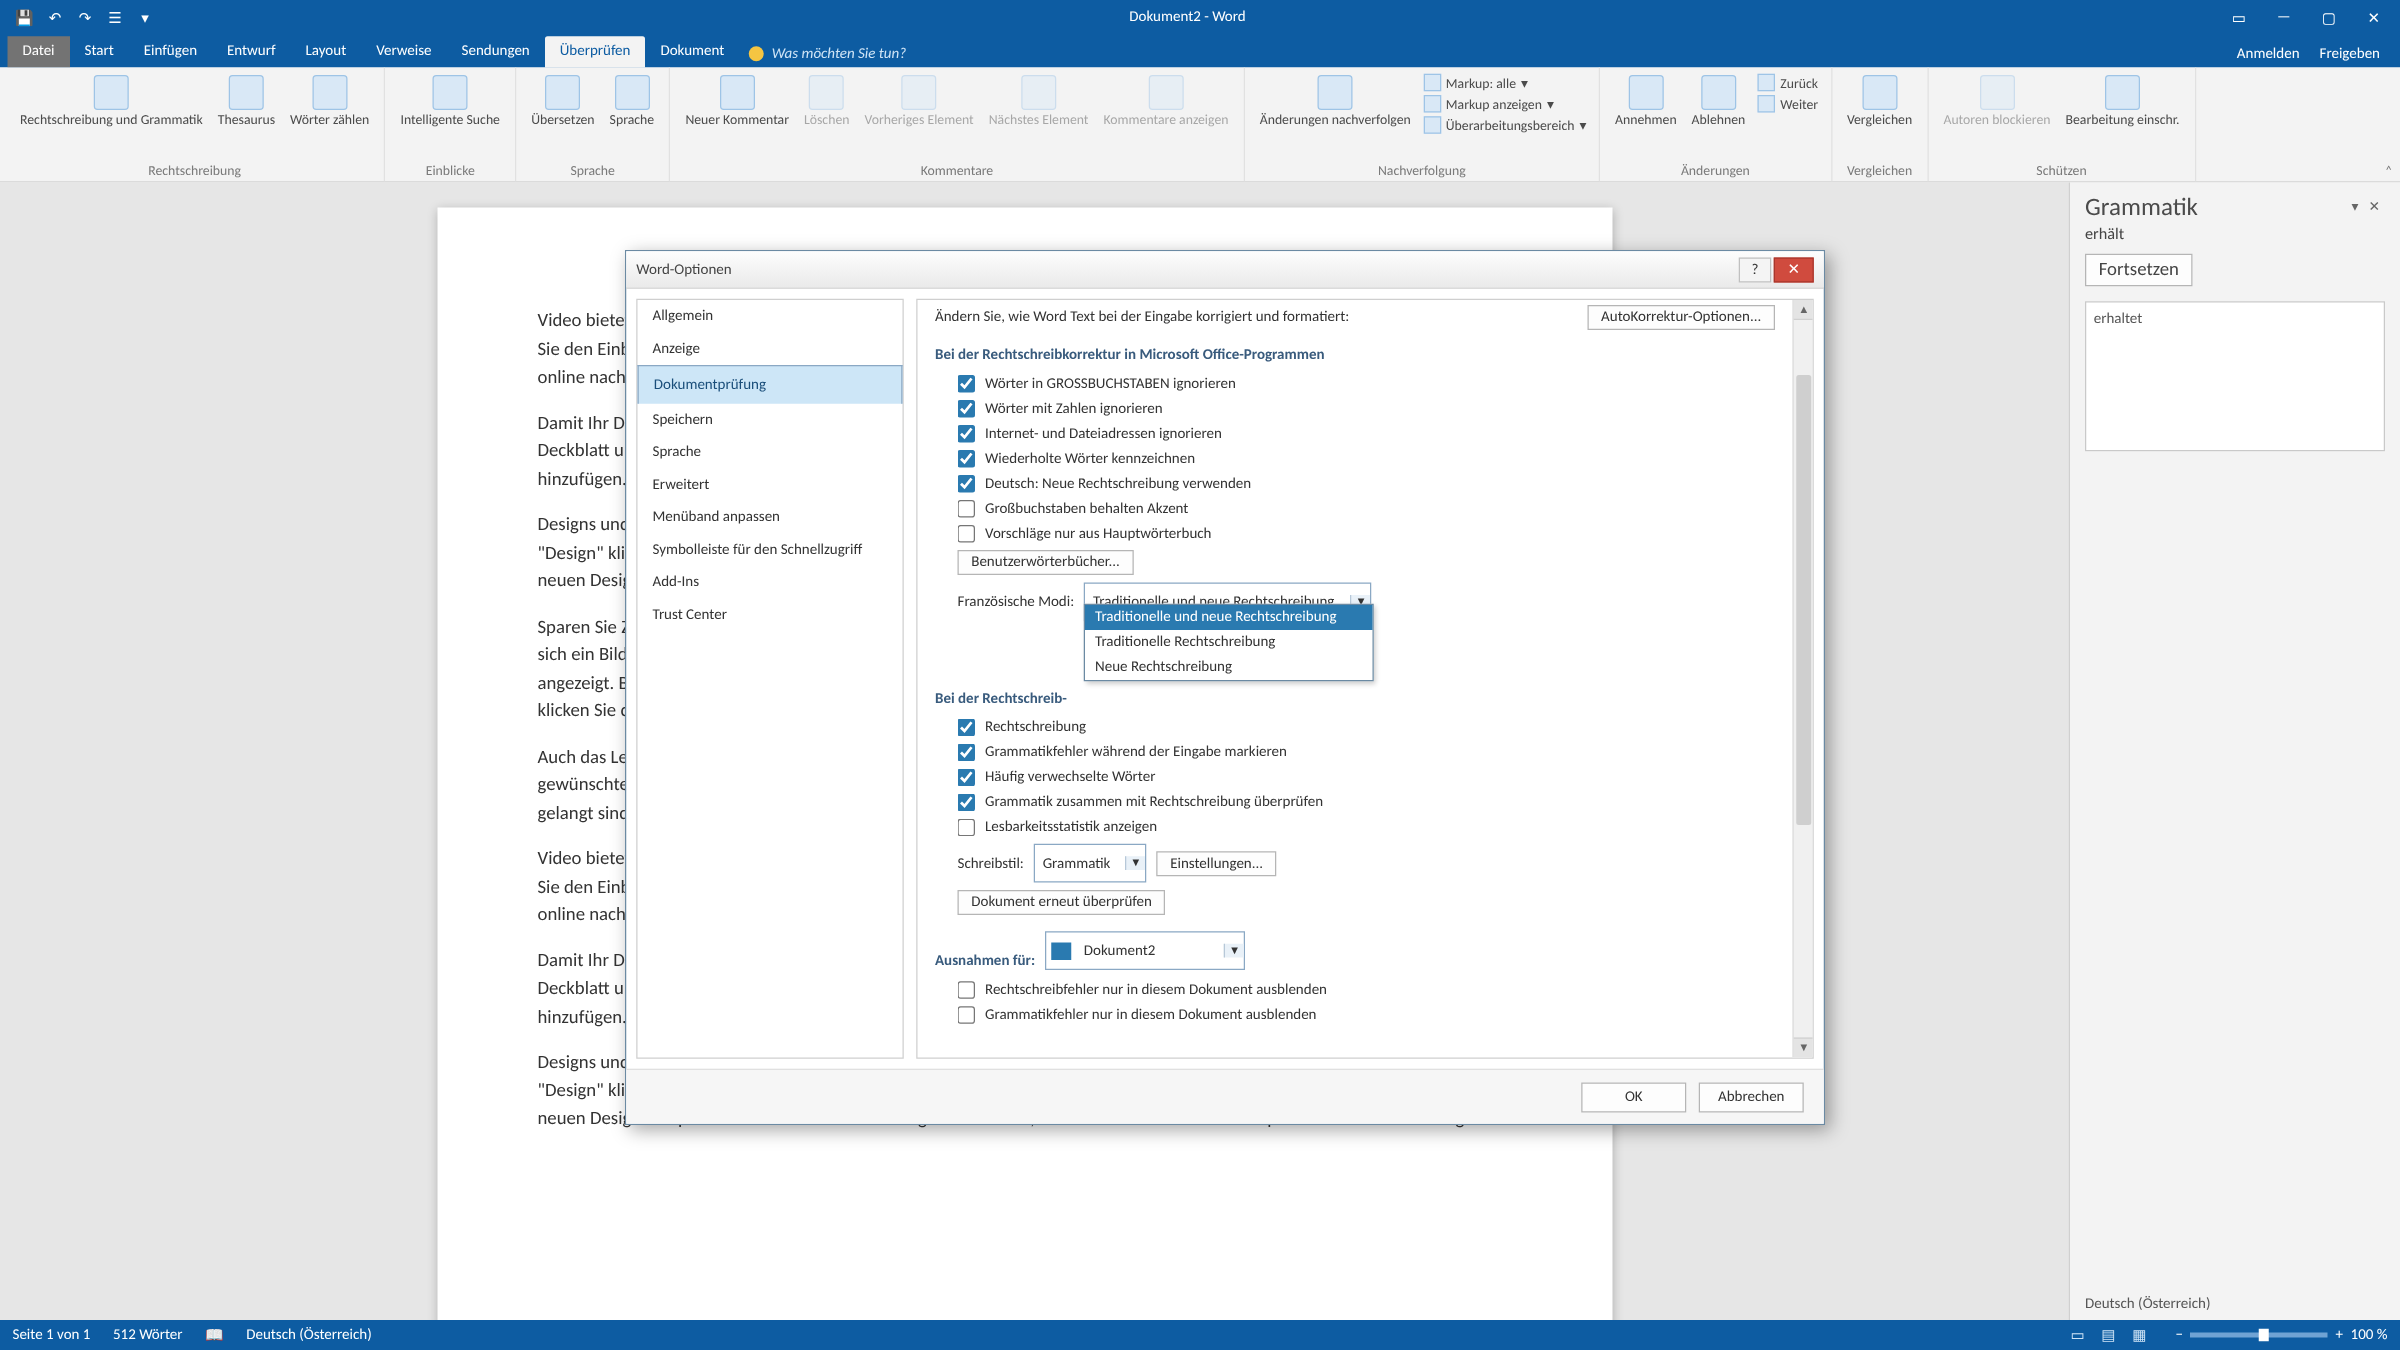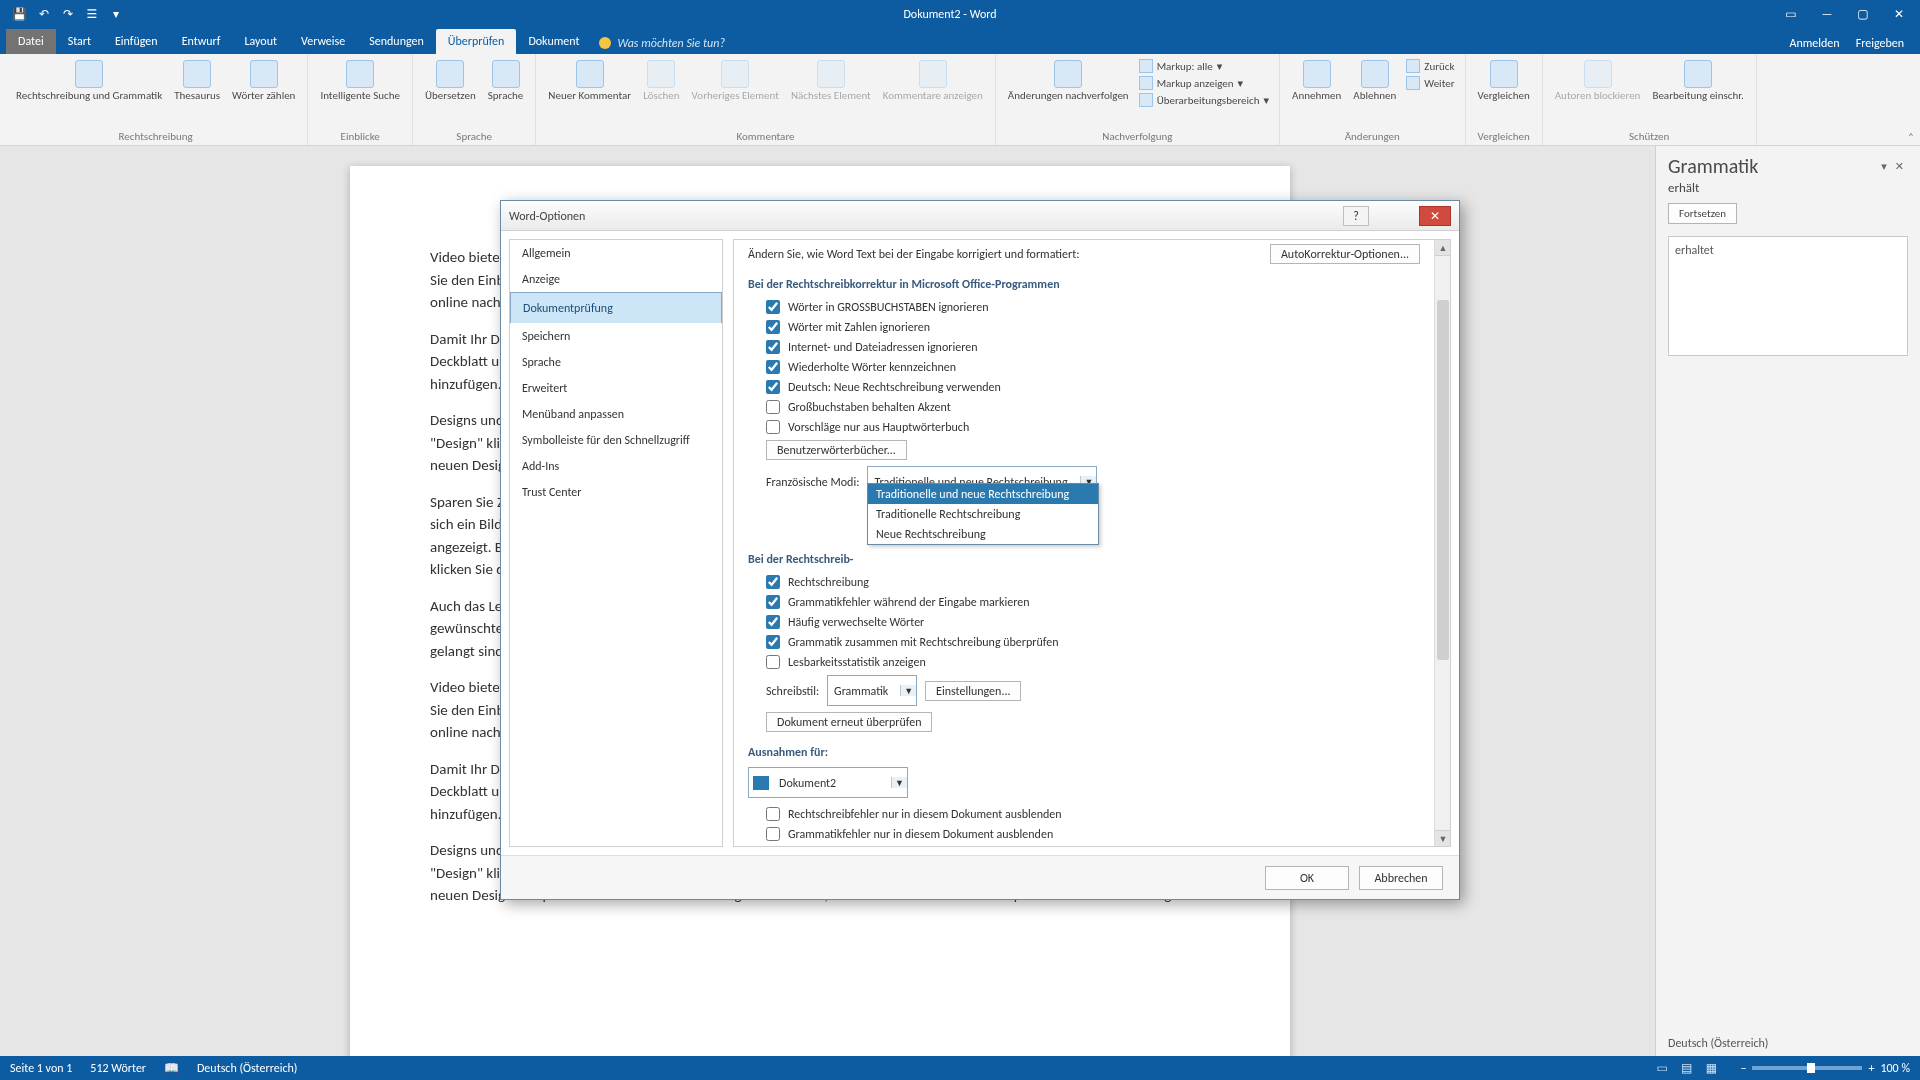--- a/index.html
+++ b/index.html
@@ -42,35 +42,35 @@
 .pagebody{ padding:80px 80px; font-family:Calibri, sans-serif; font-size:15px; color:#333; line-height:1.5;}
 .pagebody p{ margin-bottom:14px;}
 .sqg{ border-bottom:1px dotted #1a73e8;}
 
 
 .sidepane{ position:absolute; top:146px; right:0; bottom:24px; width:265px; background:#f3f3f3; border-left:1px solid #d0d0d0; }
 .sidepane .hd{ padding:8px 12px 2px; display:flex; align-items:center; }
 .sidepane .hd h2{ font-size:20px; font-weight:400; color:#4b4b4b; flex:1;}
 .sidepane .hd .pbtns span{ font-size:11px; color:#666; padding:0 4px; cursor:default;}
 .sidepane .word{ padding:0 12px 6px; font-size:13px; color:#444;}
-.sidepane .btn{ margin:2px 12px 8px; display:inline-block; padding:3px 10px; border:1px solid #b5b5b5; background:#fdfdfd; font-size:11px;}
+.sidepane .btn{ margin:2px 12px 8px; display:inline-block; padding:3px 10px; border:1px solid #b5b5b5; background:#fdfdfd; font-size:15px;}
 .sidepane .sugg{ margin:4px 12px 0; height:120px; background:#fff; border:1px solid #c9c9c9; padding:6px; font-size:12px; color:#555;}
 .sidepane .lang{ position:absolute; bottom:6px; left:12px; font-size:12px; color:#555;}
 
 
 .statusbar{ position:absolute; left:0; right:0; bottom:0; height:24px; background:#0d5ca2; color:#fff; display:flex; align-items:center; font-size:12px; padding:0 10px; gap:18px;}
 .statusbar .spacer{flex:1;}
 .statusbar .viewbtns span{ display:inline-block; width:22px; text-align:center; color:#cfe4f6;}
 .statusbar .zoom{ display:flex; align-items:center; gap:6px;}
 .statusbar .ztrack{ width:110px; height:4px; background:#6fa3d4; position:relative;}
 .statusbar .zthumb{ position:absolute; top:-3px; left:50%; width:8px; height:10px; background:#fff;}
 
 
 .modal{ position:absolute; left:500px; top:200px; width:960px; height:700px; border:1px solid #6b8aa3; background:#fff; box-shadow:4px 4px 14px rgba(0,0,0,.35); font-size:12px; color:#333;}
-.modal .mtitle{ height:30px; background:linear-gradient(#fdfdfd,#eaeaea); border-bottom:1px solid #d0d0d0; display:flex; align-items:center; padding:0 8px;gap:48px;}
+.modal .mtitle{ height:30px; background:linear-gradient(#fdfdfd,#eaeaea); border-bottom:1px solid #d0d0d0; display:flex; align-items:center; padding:0 8px;}
 .modal .mtitle .txt{ flex:1; font-size:12px; color:#444;}
 .modal .mtitle .tb{ width:26px; height:20px; border:1px solid #c0c0c0; background:#f4f4f4; display:flex; align-items:center; justify-content:center; font-size:12px; margin-left:2px;}
 .modal .mtitle .tb.close{ background:#d04b3e; color:#fff; border-color:#a8362c; width:32px;}
 .modal .body{ position:absolute; top:30px; left:0; right:0; bottom:44px; display:flex;}
 .modal .nav{ width:214px; border:1px solid #cfcfcf; margin:8px 0 8px 8px; background:#fff;}
 .modal .nav .ni{ padding:6px 12px; border-bottom:0; cursor:default;}
 .modal .nav .ni.sel{ background:#cde6f7; color:#1a4e7a;}
 .modal .content{ flex:1; margin:8px 8px 8px 10px; border:1px solid #cfcfcf; position:relative; overflow:hidden; }
 .modal .content .scroll{ position:absolute; top:0; right:0; bottom:0; width:16px; background:#f0f0f0; border-left:1px solid #dcdcdc;}
 .modal .content .scroll .up,.modal .content .scroll .dn{position:absolute;left:0;width:16px;height:16px;background:#e4e4e4;display:flex;align-items:center;justify-content:center;font-size:9px;color:#666;}
@@ -408,21 +408,21 @@
           <div class="sel" style="width:90px;">
               <span class="sv">Grammatik</span>
               <span class="ar">▼</span>
             </div>
           <span class="btn">Einstellungen...</span>
         </div>
         <div class="row indent">
             <span class="btn">Dokument erneut überprüfen</span>
           </div>
 
-        <div class="secthdr" style="display:flex;align-items:flex-start;gap:8px;flex-direction:column;">
+        <div class="secthdr" style="display:flex;align-items:flex-end;gap:8px;">
           <span>Ausnahmen für:</span>
           <div class="sel" style="width:160px;font-weight:400;color:#333;">
             <span style="width:16px;height:14px;background:#2a7ab0;margin:0 4px;"></span>
             <span class="sv">Dokument2</span>
               <span class="ar">▼</span>
           </div>
         </div>
         <div class="row indent">
             <input type="checkbox" style="">
             <span>Rechtschreibfehler nur in diesem Dokument ausblenden</span>

